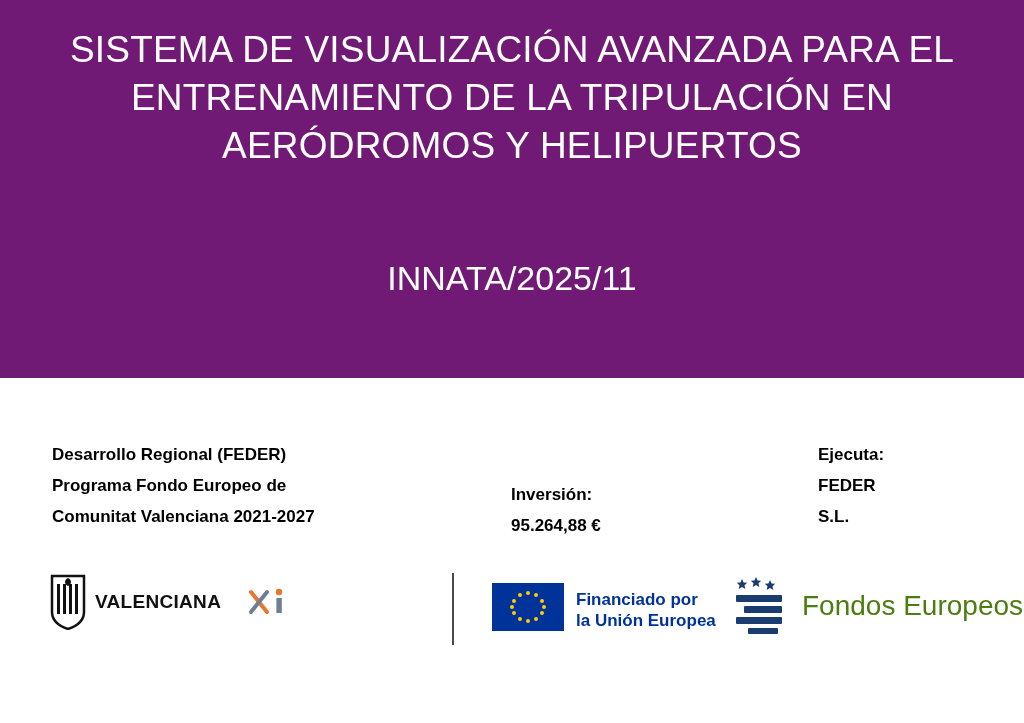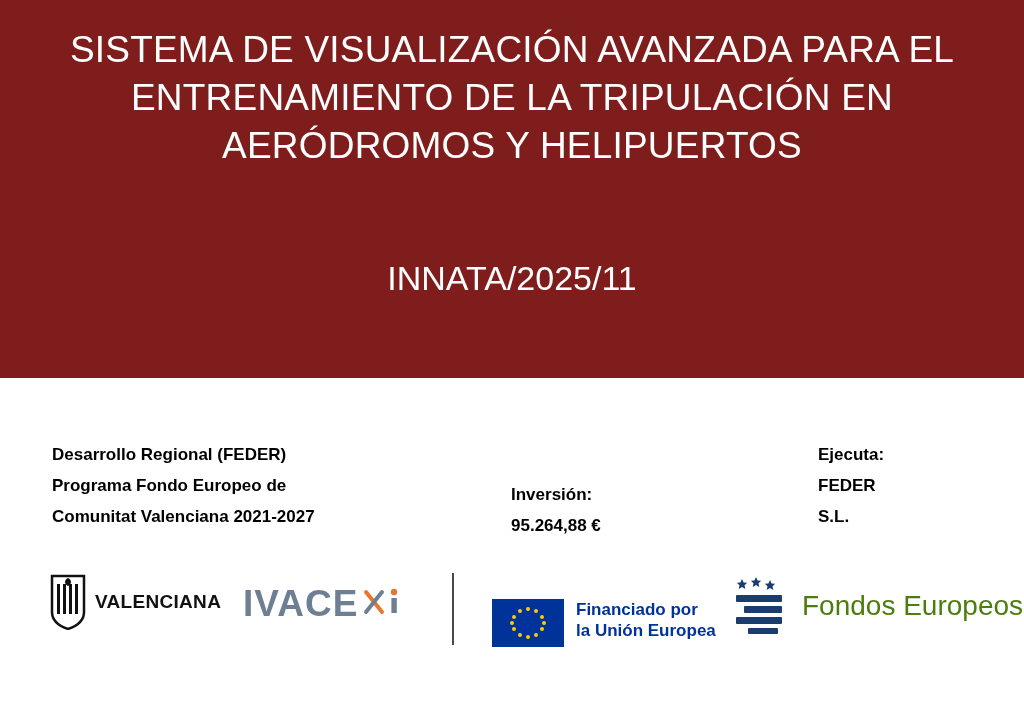--- a/index.html
+++ b/index.html
@@ -20,21 +20,21 @@
     background: #ffffff;
   }
 
   
   .hero {
     position: absolute;
     left: 0;
     top: 0;
     width: 1024px;
     height: 378px;
-    background: #7f1d1d;
+    background: #701a75;
     box-sizing: border-box;
     padding: 26px 18px 0 18px;
     text-align: center;
   }
   .hero-title {
     color: #ffffff;
     font-size: 37px;
     line-height: 48px;
     font-weight: 400;
     letter-spacing: 0.2px;
@@ -129,22 +129,21 @@
     height: 72px;
     background: #4a4a4a;
   }
 
   
   .eu {
     position: absolute;
     left: 492px;
     top: 18px;
     display: flex;
-    align-items: flex-start;
-    margin-top: 16px;
+    align-items: flex-end;
   }
   .eu-flag {
     width: 72px;
     height: 48px;
     background: #003399;
     position: relative;
     margin-right: 12px;
   }
   .eu-text {
     color: #003399;
@@ -218,21 +217,20 @@
           </g>
           <path d="M18 4 C14 6 14 10 18 12 C22 10 22 6 18 4 Z" fill="#111111"></path>
         </svg>
       </div>
       <div class="gva-text">
         <div>VALENCIANA</div>
       </div>
     </div>
 
     <div class="ivace">
-      <span class="ivace-word">IVACE</span>
       <span style="display:inline-block;margin-left:4px;">
         <svg width="46" height="40" viewBox="0 0 46 40" xmlns="http://www.w3.org/2000/svg">
           <path d="M4 10 L20 30" stroke="#e8772e" stroke-width="4" stroke-linecap="round"></path>
           <path d="M20 10 L4 30" stroke="#6f7f93" stroke-width="4" stroke-linecap="round"></path>
           <circle cx="32" cy="10" r="3.2" fill="#e8772e"></circle>
           <rect x="29.4" y="16" width="5.4" height="15" fill="#6f7f93"></rect>
         </svg>
       </span>
     </div>
 

